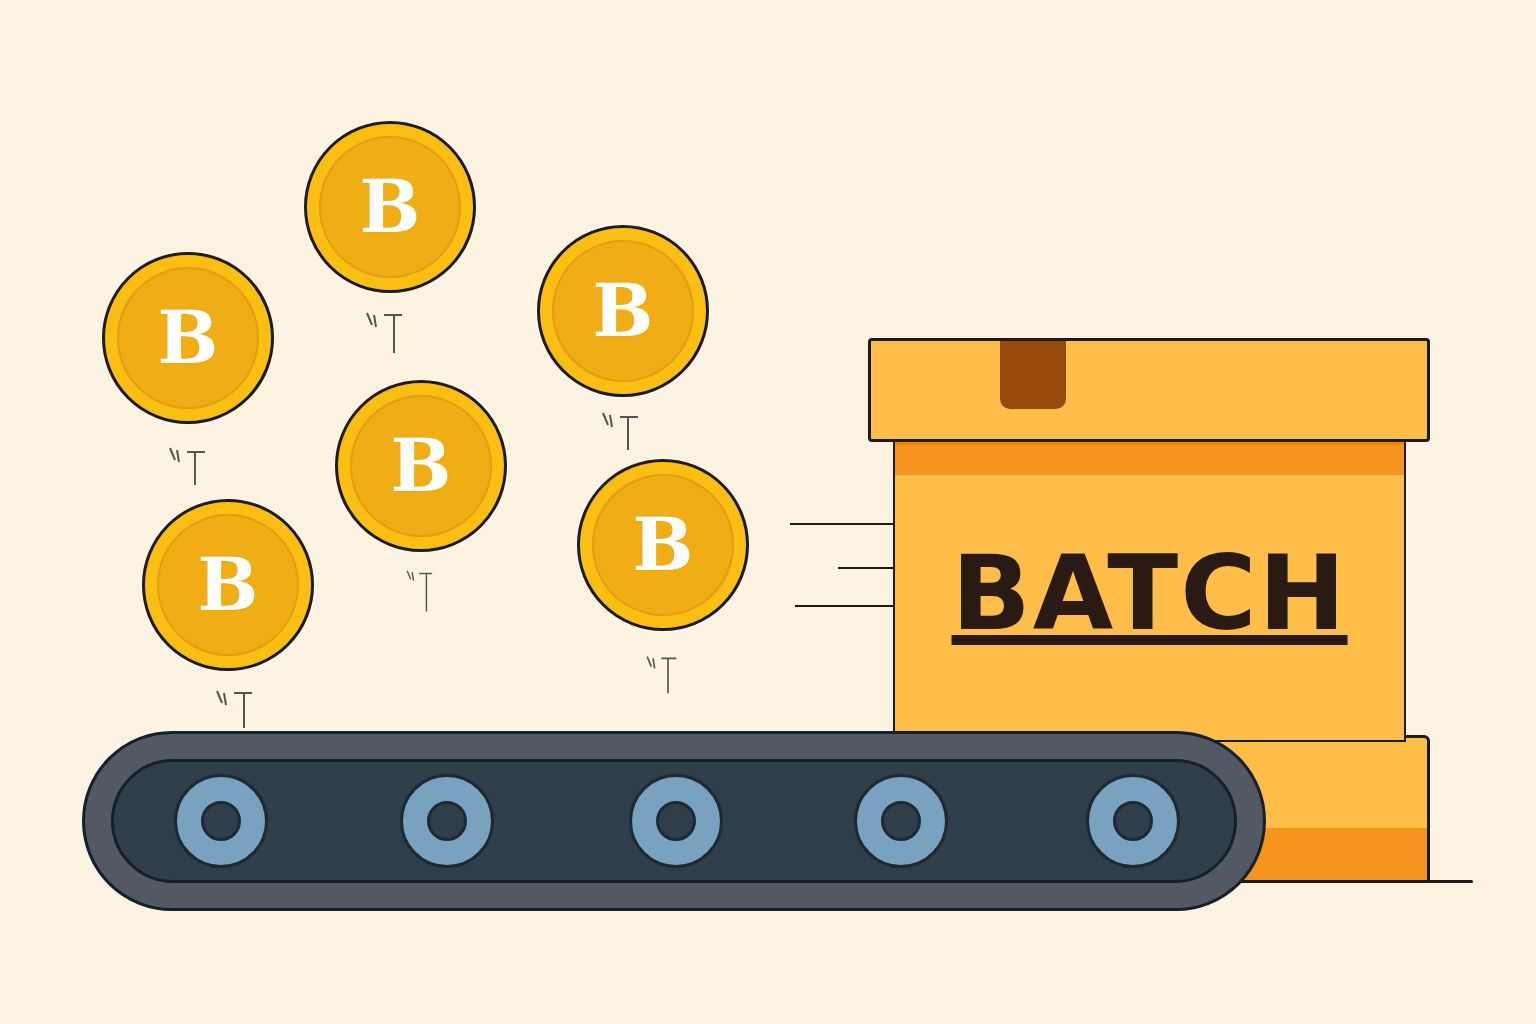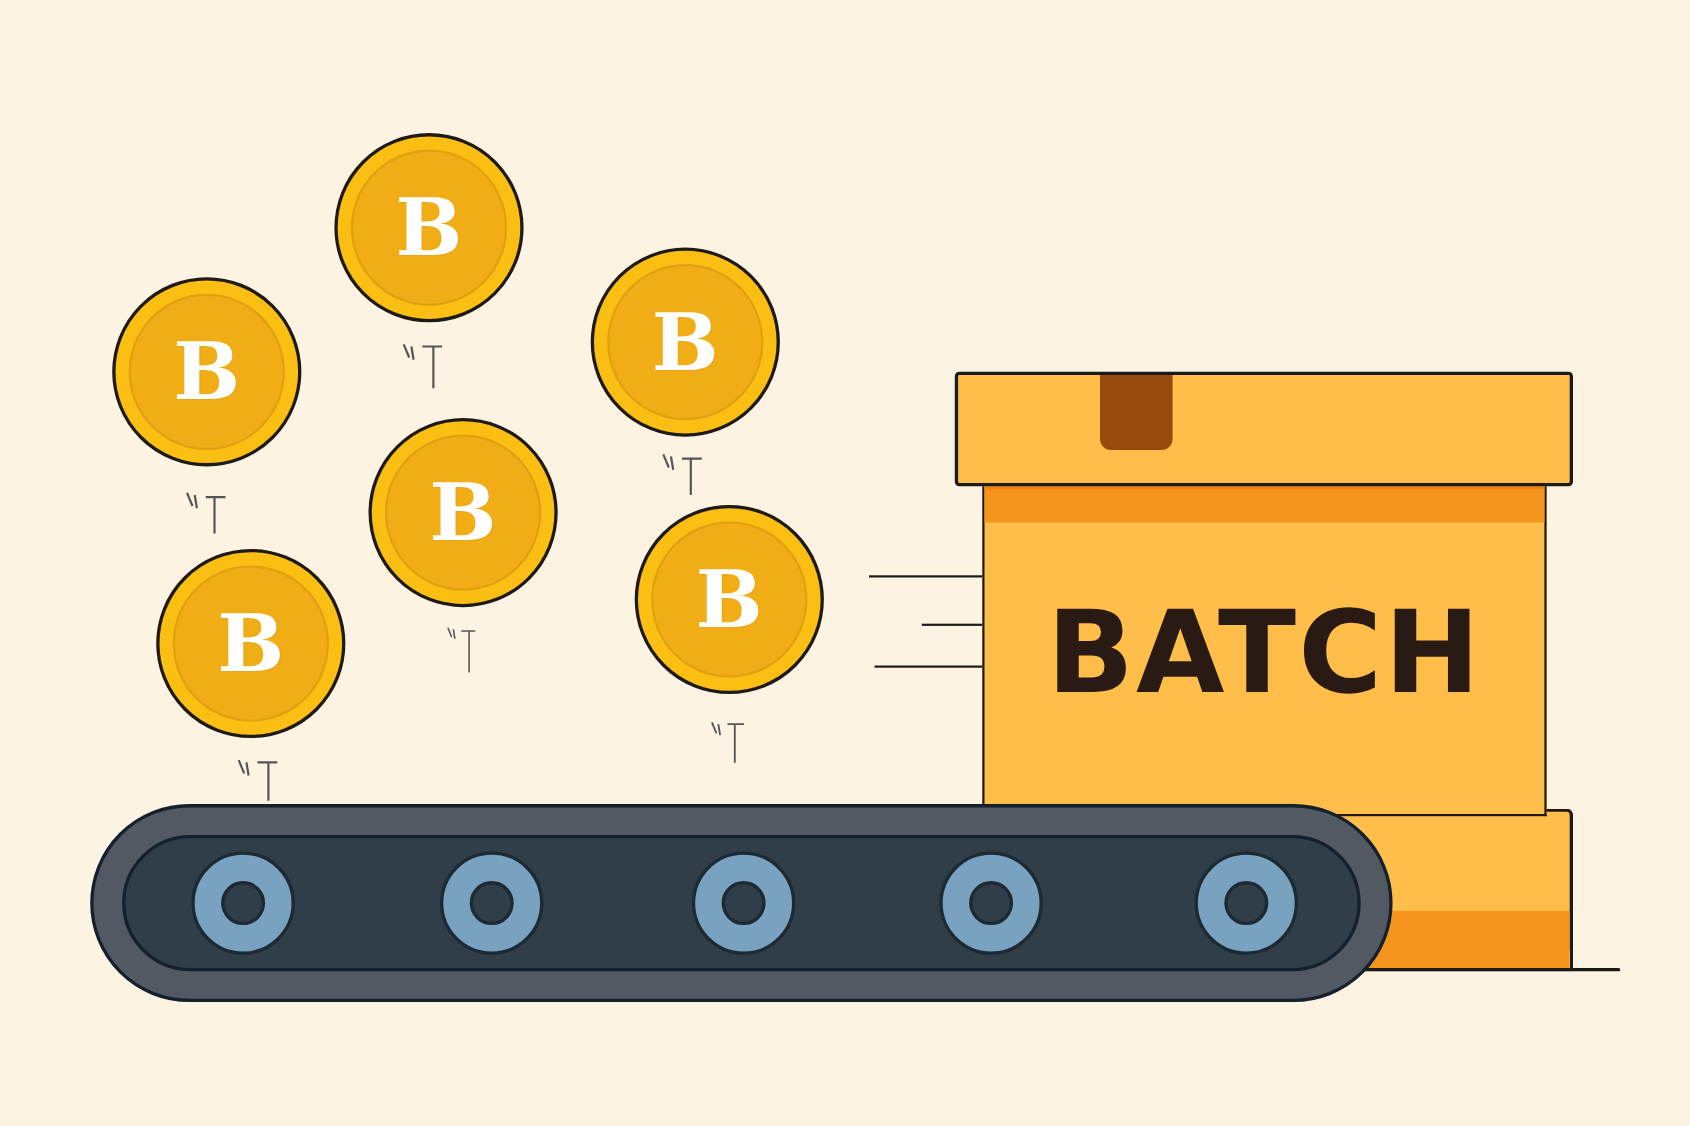--- a/index.html
+++ b/index.html
@@ -55,20 +55,21 @@
     border-top: 3px solid #ee8410;
   }
   .box-label {
     position: absolute; left: 0; right: 0; top: 90px;
     text-align: center;
     color: #2a1a14;
     font-family: "DejaVu Sans", sans-serif;
     font-size: 104px;
     font-weight: bold;
     letter-spacing: 2px;
+    text-decoration: underline;
   }
   .box-base {
     position: absolute; left: 1180px; top: 735px; width: 250px; height: 148px;
     background: #ffbe4a; border: 3px solid #1d1a17; border-left: none; border-radius: 0 6px 0 0; box-sizing: border-box;
     overflow: hidden;
   }
   .box-base-band {
     position: absolute; left: 0; right: 0; bottom: 0; height: 52px; background: #f5951d;
   }
   .floor-line {

